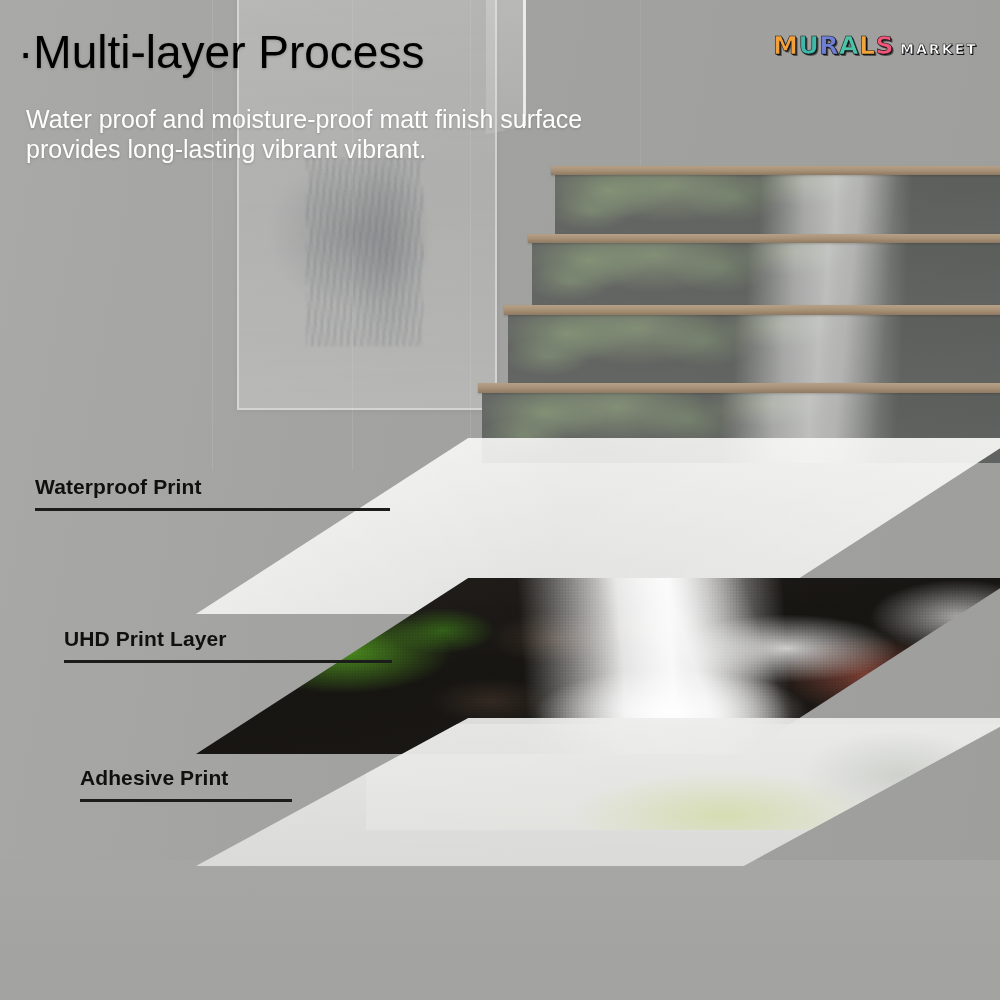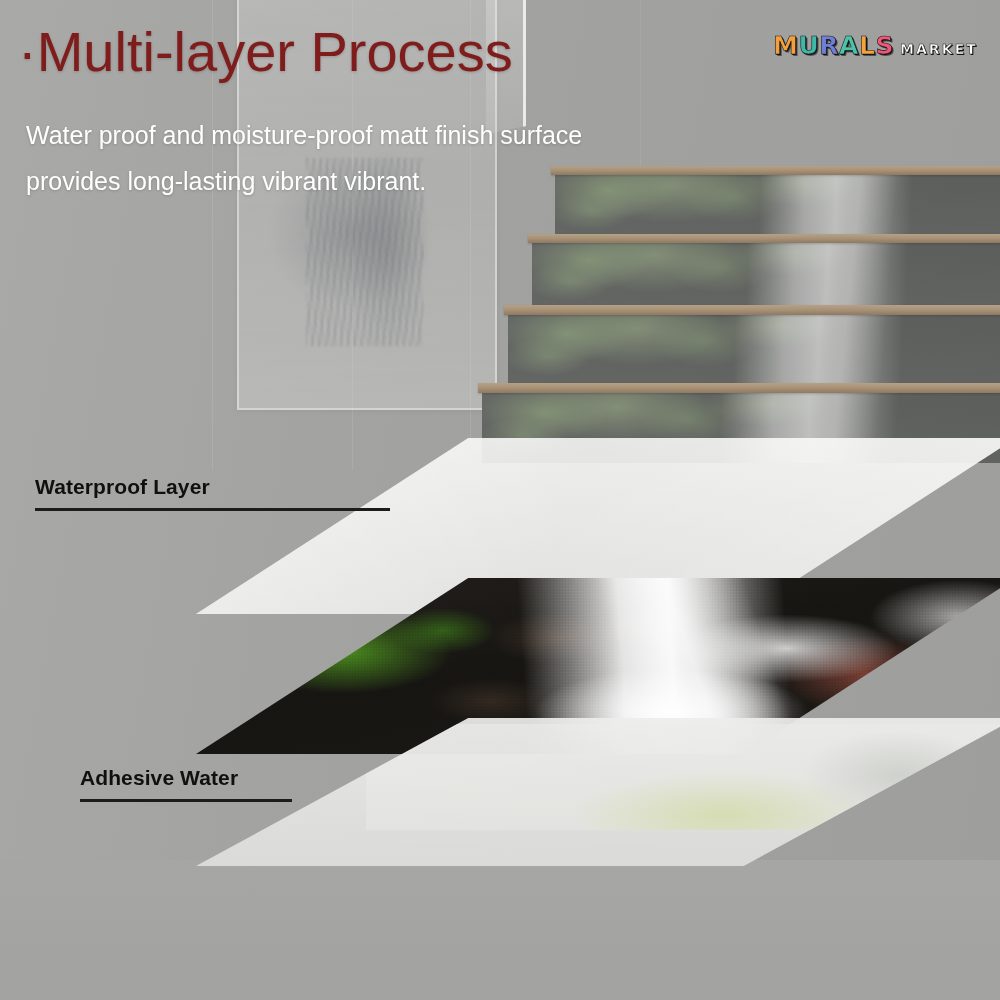--- a/index.html
+++ b/index.html
@@ -174,30 +174,30 @@
   #label-waterproof { left:35px; top:474px; }
   #label-waterproof .rule { width:355px; }
   #label-uhd { left:64px; top:626px; }
   #label-uhd .rule { width:328px; }
   #label-adhesive { left:80px; top:765px; }
   #label-adhesive .rule { width:212px; }
 
   
   #heading {
     position:absolute; left:18px; top:26px;
-    color:#7f1d1d; font-size:56px; line-height:52px; font-weight:400;
+    color:#000000; font-size:46px; line-height:52px; font-weight:400;
     text-shadow:0 1px 3px rgba(0,0,0,0.18);
     white-space:nowrap;
   }
   #subheading {
     position:absolute; left:26px; top:104px;
     color:#ffffff; font-size:25px; line-height:30px; font-weight:400;
     text-shadow:0 1px 3px rgba(0,0,0,0.18);
   }
-  #subheading .l { display:block; white-space:nowrap;margin-top:16px; }
+  #subheading .l { display:block; white-space:nowrap; }
 
   
   #logo { position:absolute; right:22px; top:32px; display:flex; align-items:baseline; gap:6px; }
   #logo .murals { display:flex; }
   #logo .murals span {
     font-family:"DejaVu Sans", sans-serif;
     font-size:25px; font-weight:bold; line-height:28px;
     letter-spacing:0.5px;
     -webkit-text-stroke:0.6px #18181a;
     text-shadow:1px 1px 0 #151517, 2px 2px 0 rgba(20,20,22,0.55);
@@ -257,27 +257,31 @@
   <div class="sheet sheet-uhd">
     <div class="photo"></div>
     <div class="grain"></div>
   </div>
 
   <div class="sheet sheet-adhesive">
     <div class="tint"></div>
   </div>
 
   <div class="layer-label" id="label-waterproof">
-    <span class="txt">Waterproof Layer</span>
+    <span class="txt">Waterproof Print</span>
     <span class="rule"></span>
   </div>
 
+  <div class="layer-label" id="label-uhd">
+    <span class="txt">UHD Print Layer</span>
+    <span class="rule"></span>
+  </div>
 
   <div class="layer-label" id="label-adhesive">
-    <span class="txt">Adhesive Water</span>
+    <span class="txt">Adhesive Print</span>
     <span class="rule"></span>
   </div>
 
   <div id="heading"><span>·</span><span>Multi-layer Process</span></div>
 
   <div id="subheading">
     <span class="l">Water proof and moisture-proof matt finish surface</span>
     <span class="l">provides long-lasting vibrant vibrant.</span>
   </div>
 

